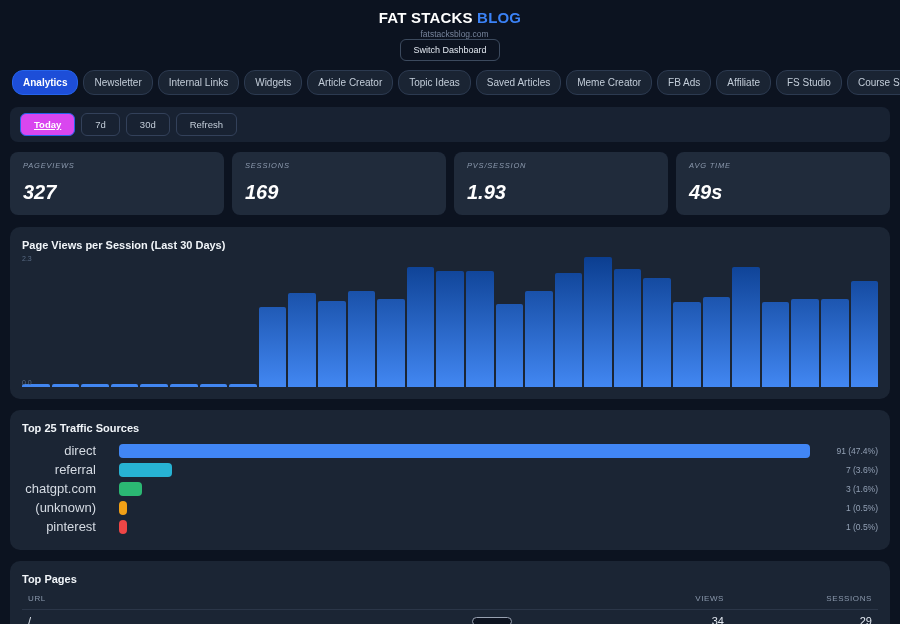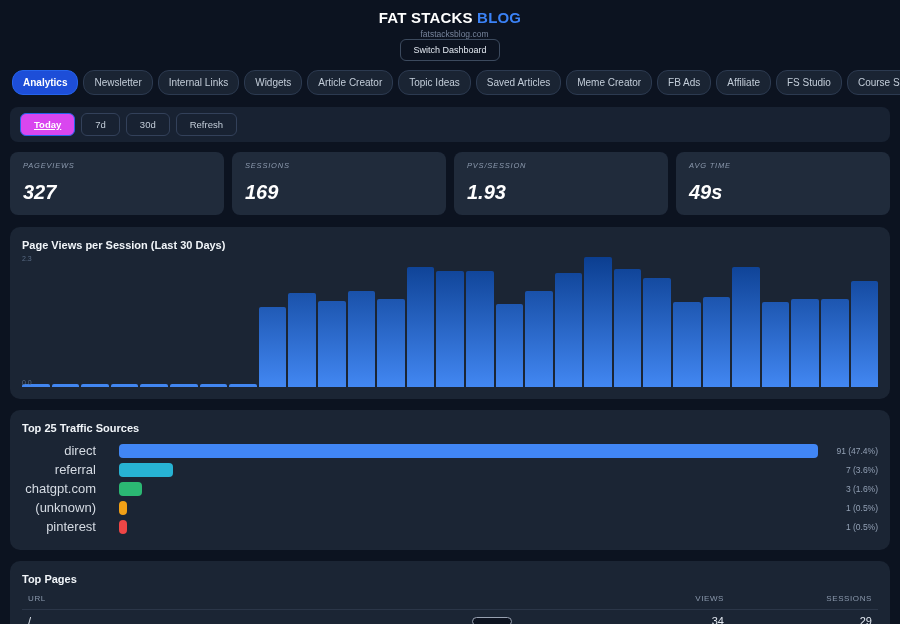--- a/index.html
+++ b/index.html
@@ -58,21 +58,21 @@
     flex:1; border-radius:2px 2px 0 0;
     background-image:linear-gradient(#0b3e90,#4287f2);
     background-size:100% 130px; background-position:left bottom; background-repeat:no-repeat;
   }
   
   .traffic-rows { margin-top:9px; }
   .traffic-row { display:flex; align-items:center; margin-bottom:4px; }
   .traffic-label { width:74px; text-align:right; font-size:13px; color:#d5dbe3; margin-right:23px; flex:none; }
   .traffic-track { flex:1; }
   .traffic-bar { height:14px; border-radius:4px; min-width:8px; }
-  .traffic-value { width:60px; text-align:right; font-size:8.5px; color:#93a1b5; flex:none; }
+  .traffic-value { width:68px; text-align:right; font-size:8.5px; color:#93a1b5; flex:none; }
   
   .pages-card { min-height:110px; margin-bottom:0; }
   .pages-table { margin-top:9px; }
   .t-row { display:grid; grid-template-columns:1fr 120px 148px; align-items:center; padding:0 6px; }
   .t-head { font-size:8px; letter-spacing:.6px; color:#8b99ad; text-transform:uppercase;
             padding-bottom:6px; border-bottom:1px solid #2b3648; }
   .t-body { font-size:11px; color:#e2e8f0; height:22px; border-bottom:1px solid #263244; position:relative; }
   .t-col-r { text-align:right; }
   .scroll-pill {
     position:absolute; left:450px; top:7px; width:40px; height:9px;

